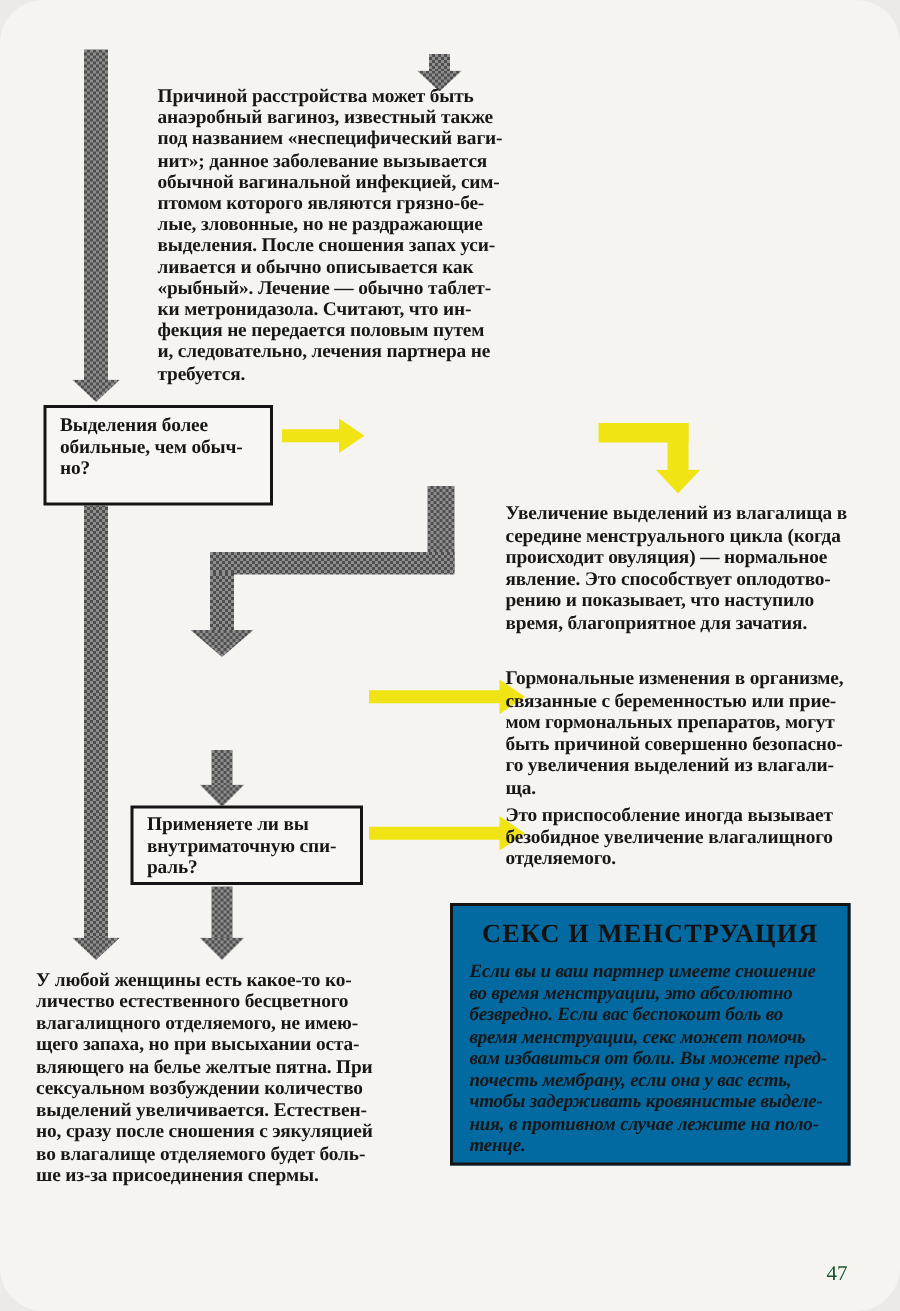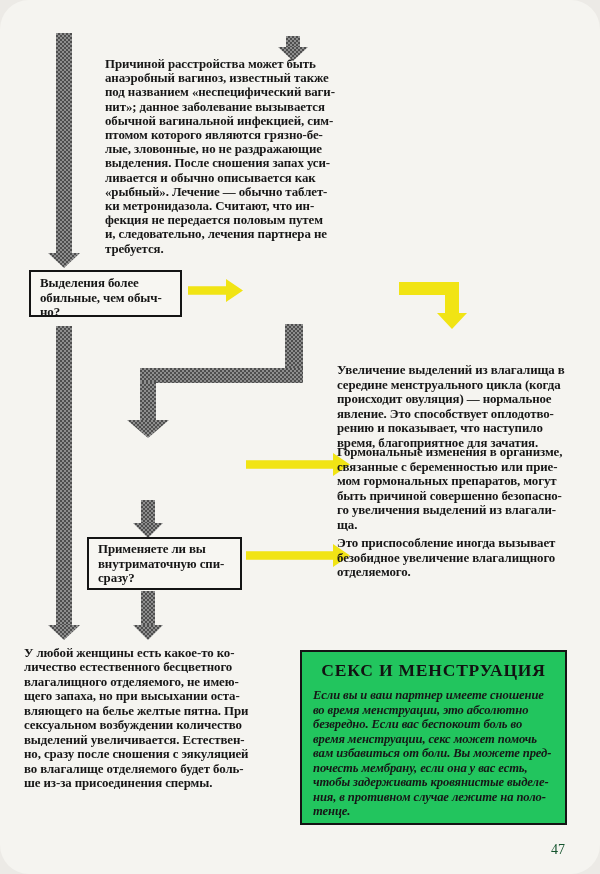--- a/index.html
+++ b/index.html
@@ -54,22 +54,21 @@
   .ye-head{clip-path:polygon(0 0,100% 0,50% 100%);}
   
   .gconn{position:absolute;}
   .gconn div{position:absolute;}
   .gc-head{clip-path:polygon(0 0,100% 0,50% 100%);}
   
   .seks{
     position:absolute;
     border:2px solid #141414;
     box-sizing:border-box;
-    background:#22c55e;
-    margin-top:48px;
+    background:#0369a1;
   }
   .seks-title{
     margin-top:8px;
     text-align:center;
     font-weight:bold;
     font-size:17.5px;
     letter-spacing:0.8px;
     color:#121212;
   }
   .seks-body{
@@ -116,34 +115,34 @@
 птомом которого являются грязно-бе-
 лые, зловонные, но не раздражающие
 выделения. После сношения запах уси-
 ливается и обычно описывается как
 «рыбный». Лечение — обычно таблет-
 ки метронидазола. Считают, что ин-
 фекция не передается половым путем
 и, следовательно, лечения партнера не
 требуется.</div>
 
-  <div class="fbox" style="left:29px;top:270px;width:153px;height:47px;padding-top:4px;">Выделения более
+  <div class="fbox" style="left:29px;top:270px;width:153px;height:67px;padding-top:4px;">Выделения более
 обильные, чем обыч-
 но?</div>
 
   <div class="yarrow" style="left:188px;top:279px;width:55px;height:23px;"></div>
 
 
   <div class="yelbow" style="left:399px;top:281px;width:80px;height:48px;">
     <div style="left:0;top:1px;width:60px;height:13px;"></div>
     <div style="left:46px;top:1px;width:14px;height:32px;"></div>
     <div class="ye-head" style="left:38px;top:32px;width:30px;height:16px;"></div>
   </div>
 
-  <div class="tblock" style="left:337px;top:335px;width:252px;line-height:14.5px;margin-top:28px;">Увеличение выделений из влагалища в
+  <div class="tblock" style="left:337px;top:335px;width:252px;line-height:14.5px;">Увеличение выделений из влагалища в
 середине менструального цикла (когда
 происходит овуляция) — нормальное
 явление. Это способствует оплодотво-
 рению и показывает, что наступило
 время, благоприятное для зачатия.</div>
 
   <div class="gconn" style="left:127px;top:324px;width:180px;height:114px;">
     <div class="gtex" style="left:158px;top:0;width:18px;height:57px;"></div>
     <div class="gtex" style="left:13px;top:44px;width:163px;height:15px;"></div>
     <div class="gtex" style="left:13px;top:58px;width:16px;height:40px;"></div>
@@ -160,21 +159,21 @@
 го увеличения выделений из влагали-
 ща.</div>
 
   <div class="garrow" style="left:133px;top:500px;width:30px;height:38px;">
     <div class="g-shaft gtex" style="left:8px;width:14px;height:24px;"></div>
     <div class="g-head gtex" style="height:15px;"></div>
   </div>
 
   <div class="fbox" style="left:87px;top:537px;width:155px;height:53px;padding-top:3px;">Применяете ли вы
 внутриматочную спи-
-сразу?</div>
+раль?</div>
 
   <div class="yarrow" style="left:246px;top:544px;width:104px;height:23px;"></div>
 
   <div class="tblock" style="left:337px;top:536px;width:254px;line-height:14.5px;">Это приспособление иногда вызывает
 безобидное увеличение влагалищного
 отделяемого.</div>
 
   <div class="garrow" style="left:133px;top:591px;width:30px;height:49px;">
     <div class="g-shaft gtex" style="left:8px;width:14px;height:35px;"></div>
     <div class="g-head gtex" style="height:15px;"></div>

